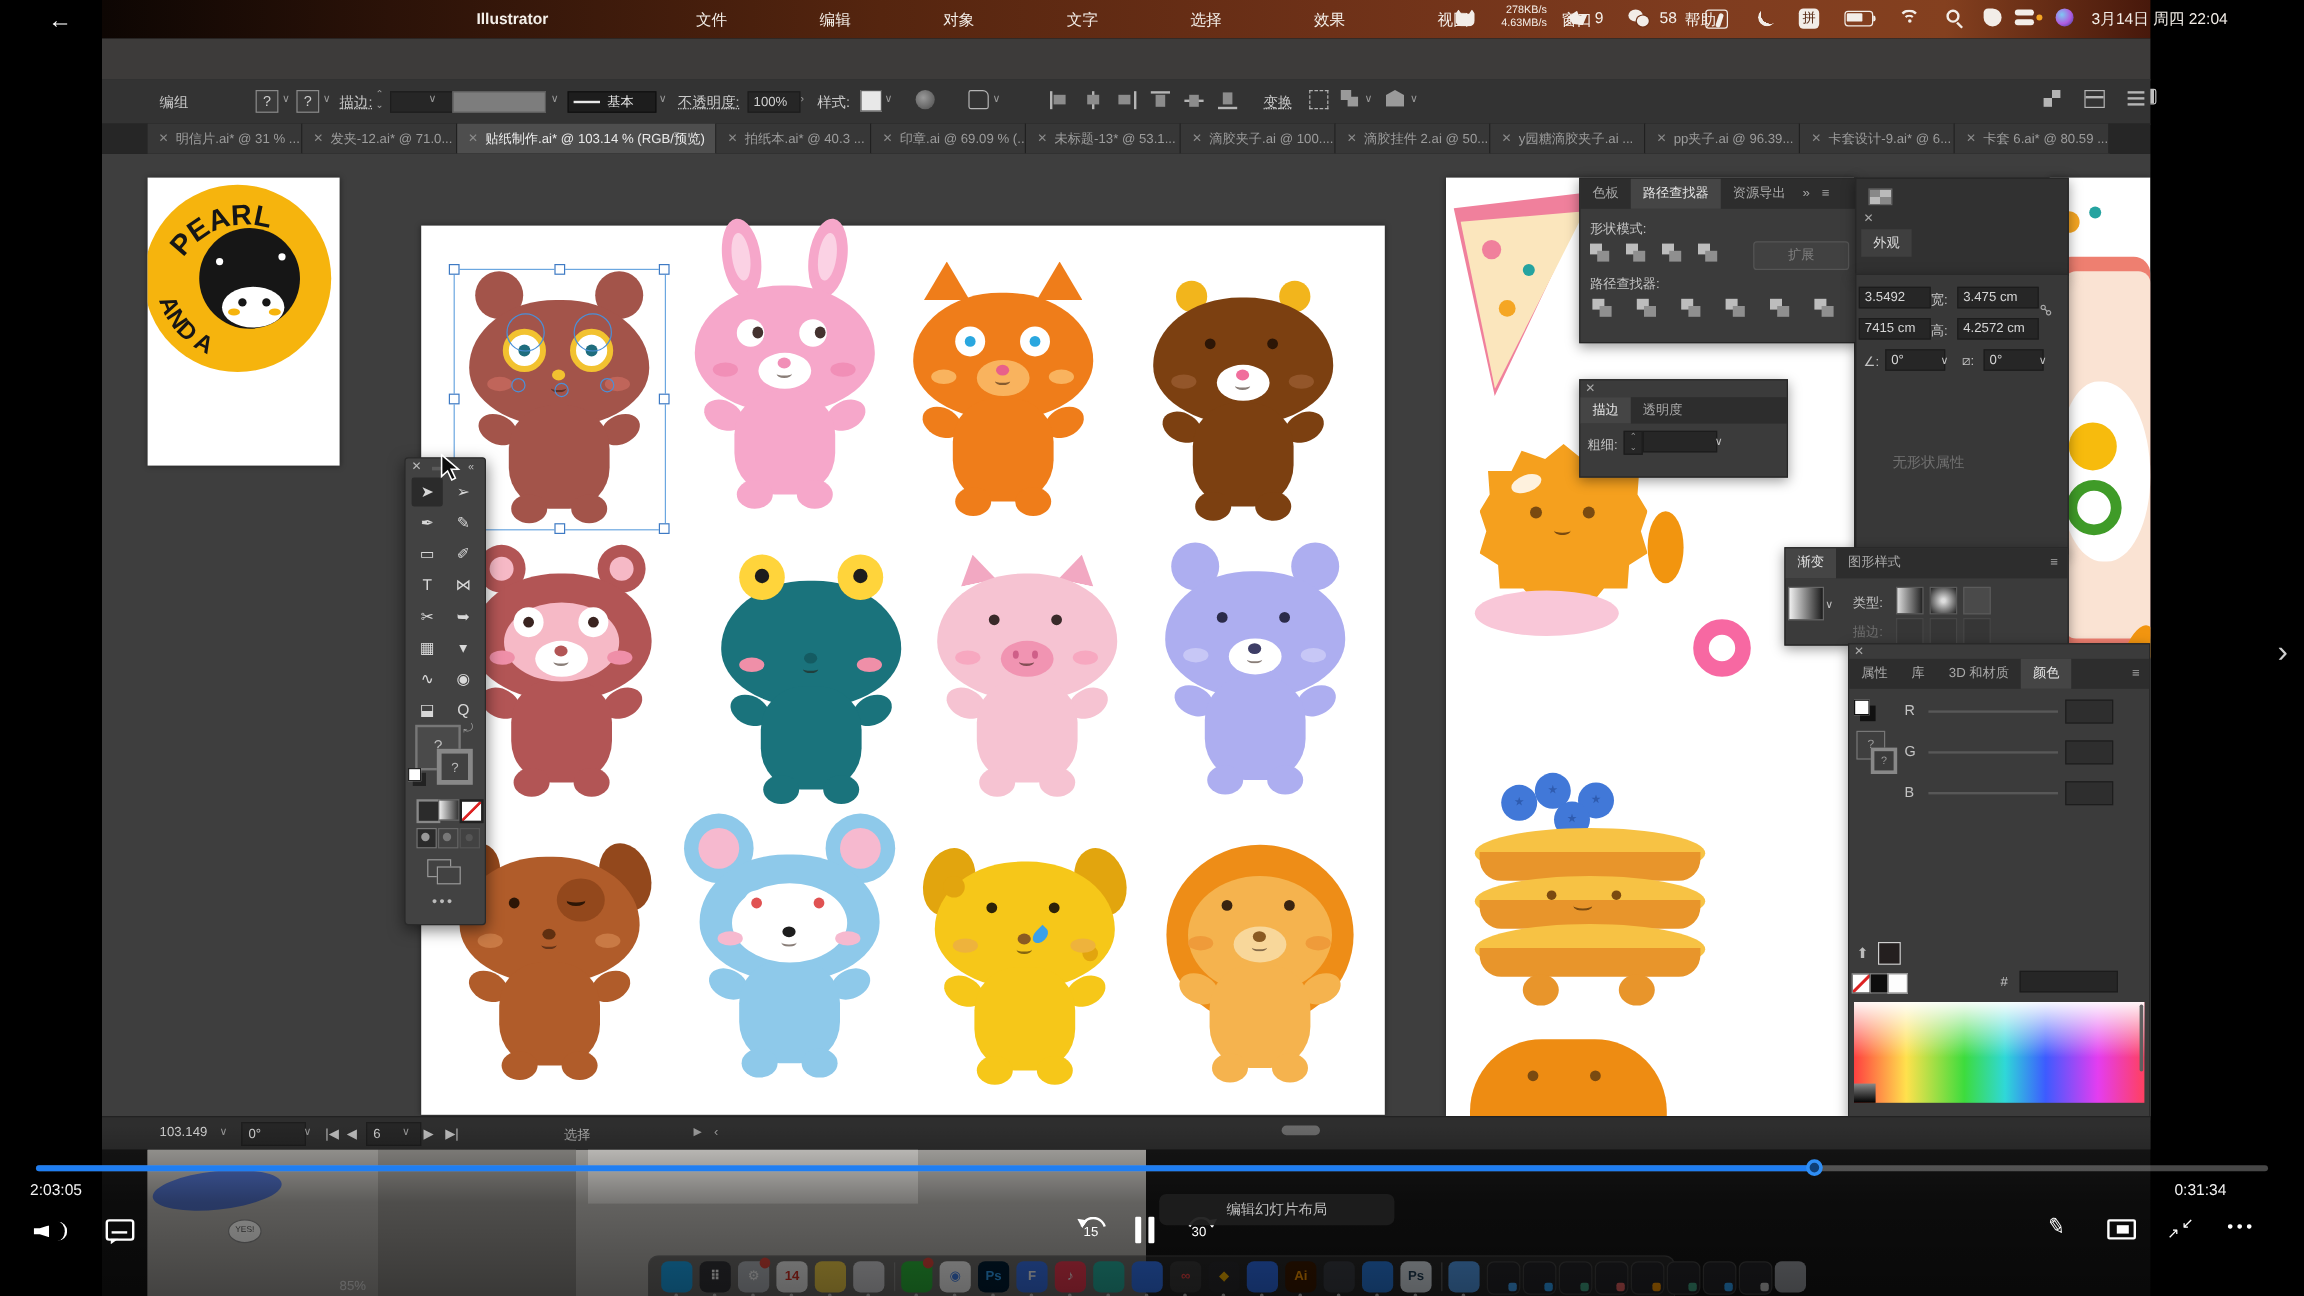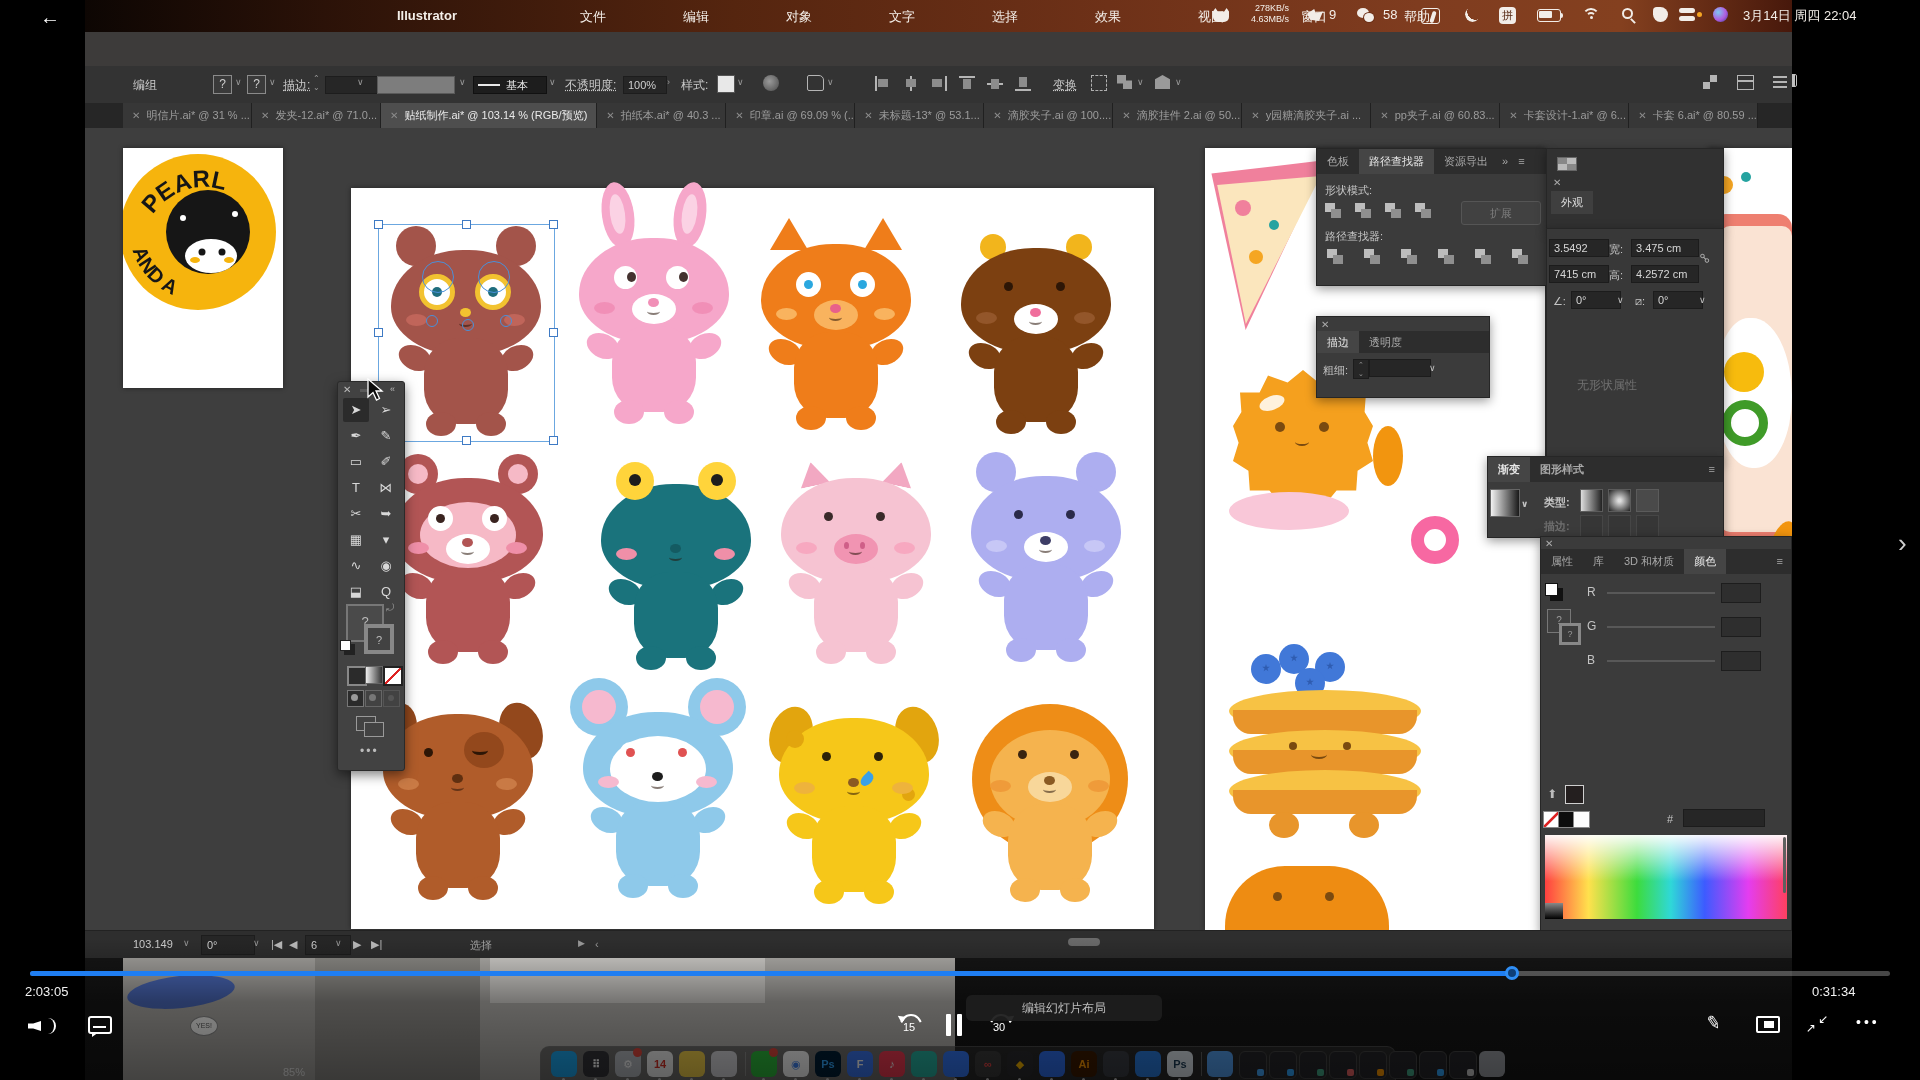--- a/index.html
+++ b/index.html
@@ -208,25 +208,25 @@
       <div class="dtab">
         <span class="x">✕</span>
         <span class="txt">滴胶挂件 2.ai @ 50...</span>
       </div>
       <div class="dtab">
         <span class="x">✕</span>
         <span class="txt">y园糖滴胶夹子.ai ...</span>
       </div>
       <div class="dtab">
         <span class="x">✕</span>
-        <span class="txt">pp夹子.ai @ 60.83...</span>
-      </div>
-      <div class="dtab">
-        <span class="x">✕</span>
-        <span class="txt">卡套设计-1.ai* @ 6...</span>
+        <span class="txt">pp夹子.ai @ 96.39...</span>
+      </div>
+      <div class="dtab">
+        <span class="x">✕</span>
+        <span class="txt">卡套设计-9.ai* @ 6...</span>
       </div>
       <div class="dtab">
         <span class="x">✕</span>
         <span class="txt">卡套 6.ai* @ 80.59 ...</span>
       </div>
     </div>
 
   <div class="abs" id="workspace">
 
     <div class="artboard" style="left:38px;top:20px;width:160px;height:240px;">
@@ -683,21 +683,21 @@
       <div class="ptabs" style="margin-top:14px;height:22px;">
         <span class="ptab active" style="line-height:22px;">描边</span>
         <span class="ptab" style="line-height:22px;">透明度</span>
       </div>
       <span class="plabel" style="left:6px;top:46px;">粗细:</span>
       <span class="abs" style="left:36px;top:42px;width:14px;height:18px;background:#262626;border:1px solid #1c1c1c;color:#999;font-size:7px;text-align:center;line-height:9px;">⌃<br>⌄</span>
       <span class="inbox" style="left:52px;top:42px;width:52px;"></span>
       <span class="plabel chev" style="left:112px;top:46px;">∨</span>
     </div>
 
-    <div class="panel" style="left:1402px;top:328px;width:235px;height:80px;font-weight:bold;">
+    <div class="panel" style="left:1402px;top:328px;width:235px;height:80px;">
       <div class="ptabs">
         <span class="ptab active">渐变</span>
         <span class="ptab">图形样式</span>
         <span class="ptab" style="margin-left:auto;padding:0 8px;">≡</span>
       </div>
       <span class="abs" style="left:2px;top:32px;width:28px;height:26px;background:linear-gradient(90deg,#f2f2f2,#1a1a1a);border:1px solid #666;"></span>
       <span class="plabel chev" style="left:33px;top:42px;">∨</span>
       <span class="plabel" style="left:56px;top:38px;">类型:</span>
       <span class="gbtn" style="left:92px;top:32px;background:linear-gradient(90deg,#ddd,#222);"></span>
       <span class="gbtn" style="left:120px;top:32px;background:radial-gradient(circle,#ddd 10%,#222);"></span>

